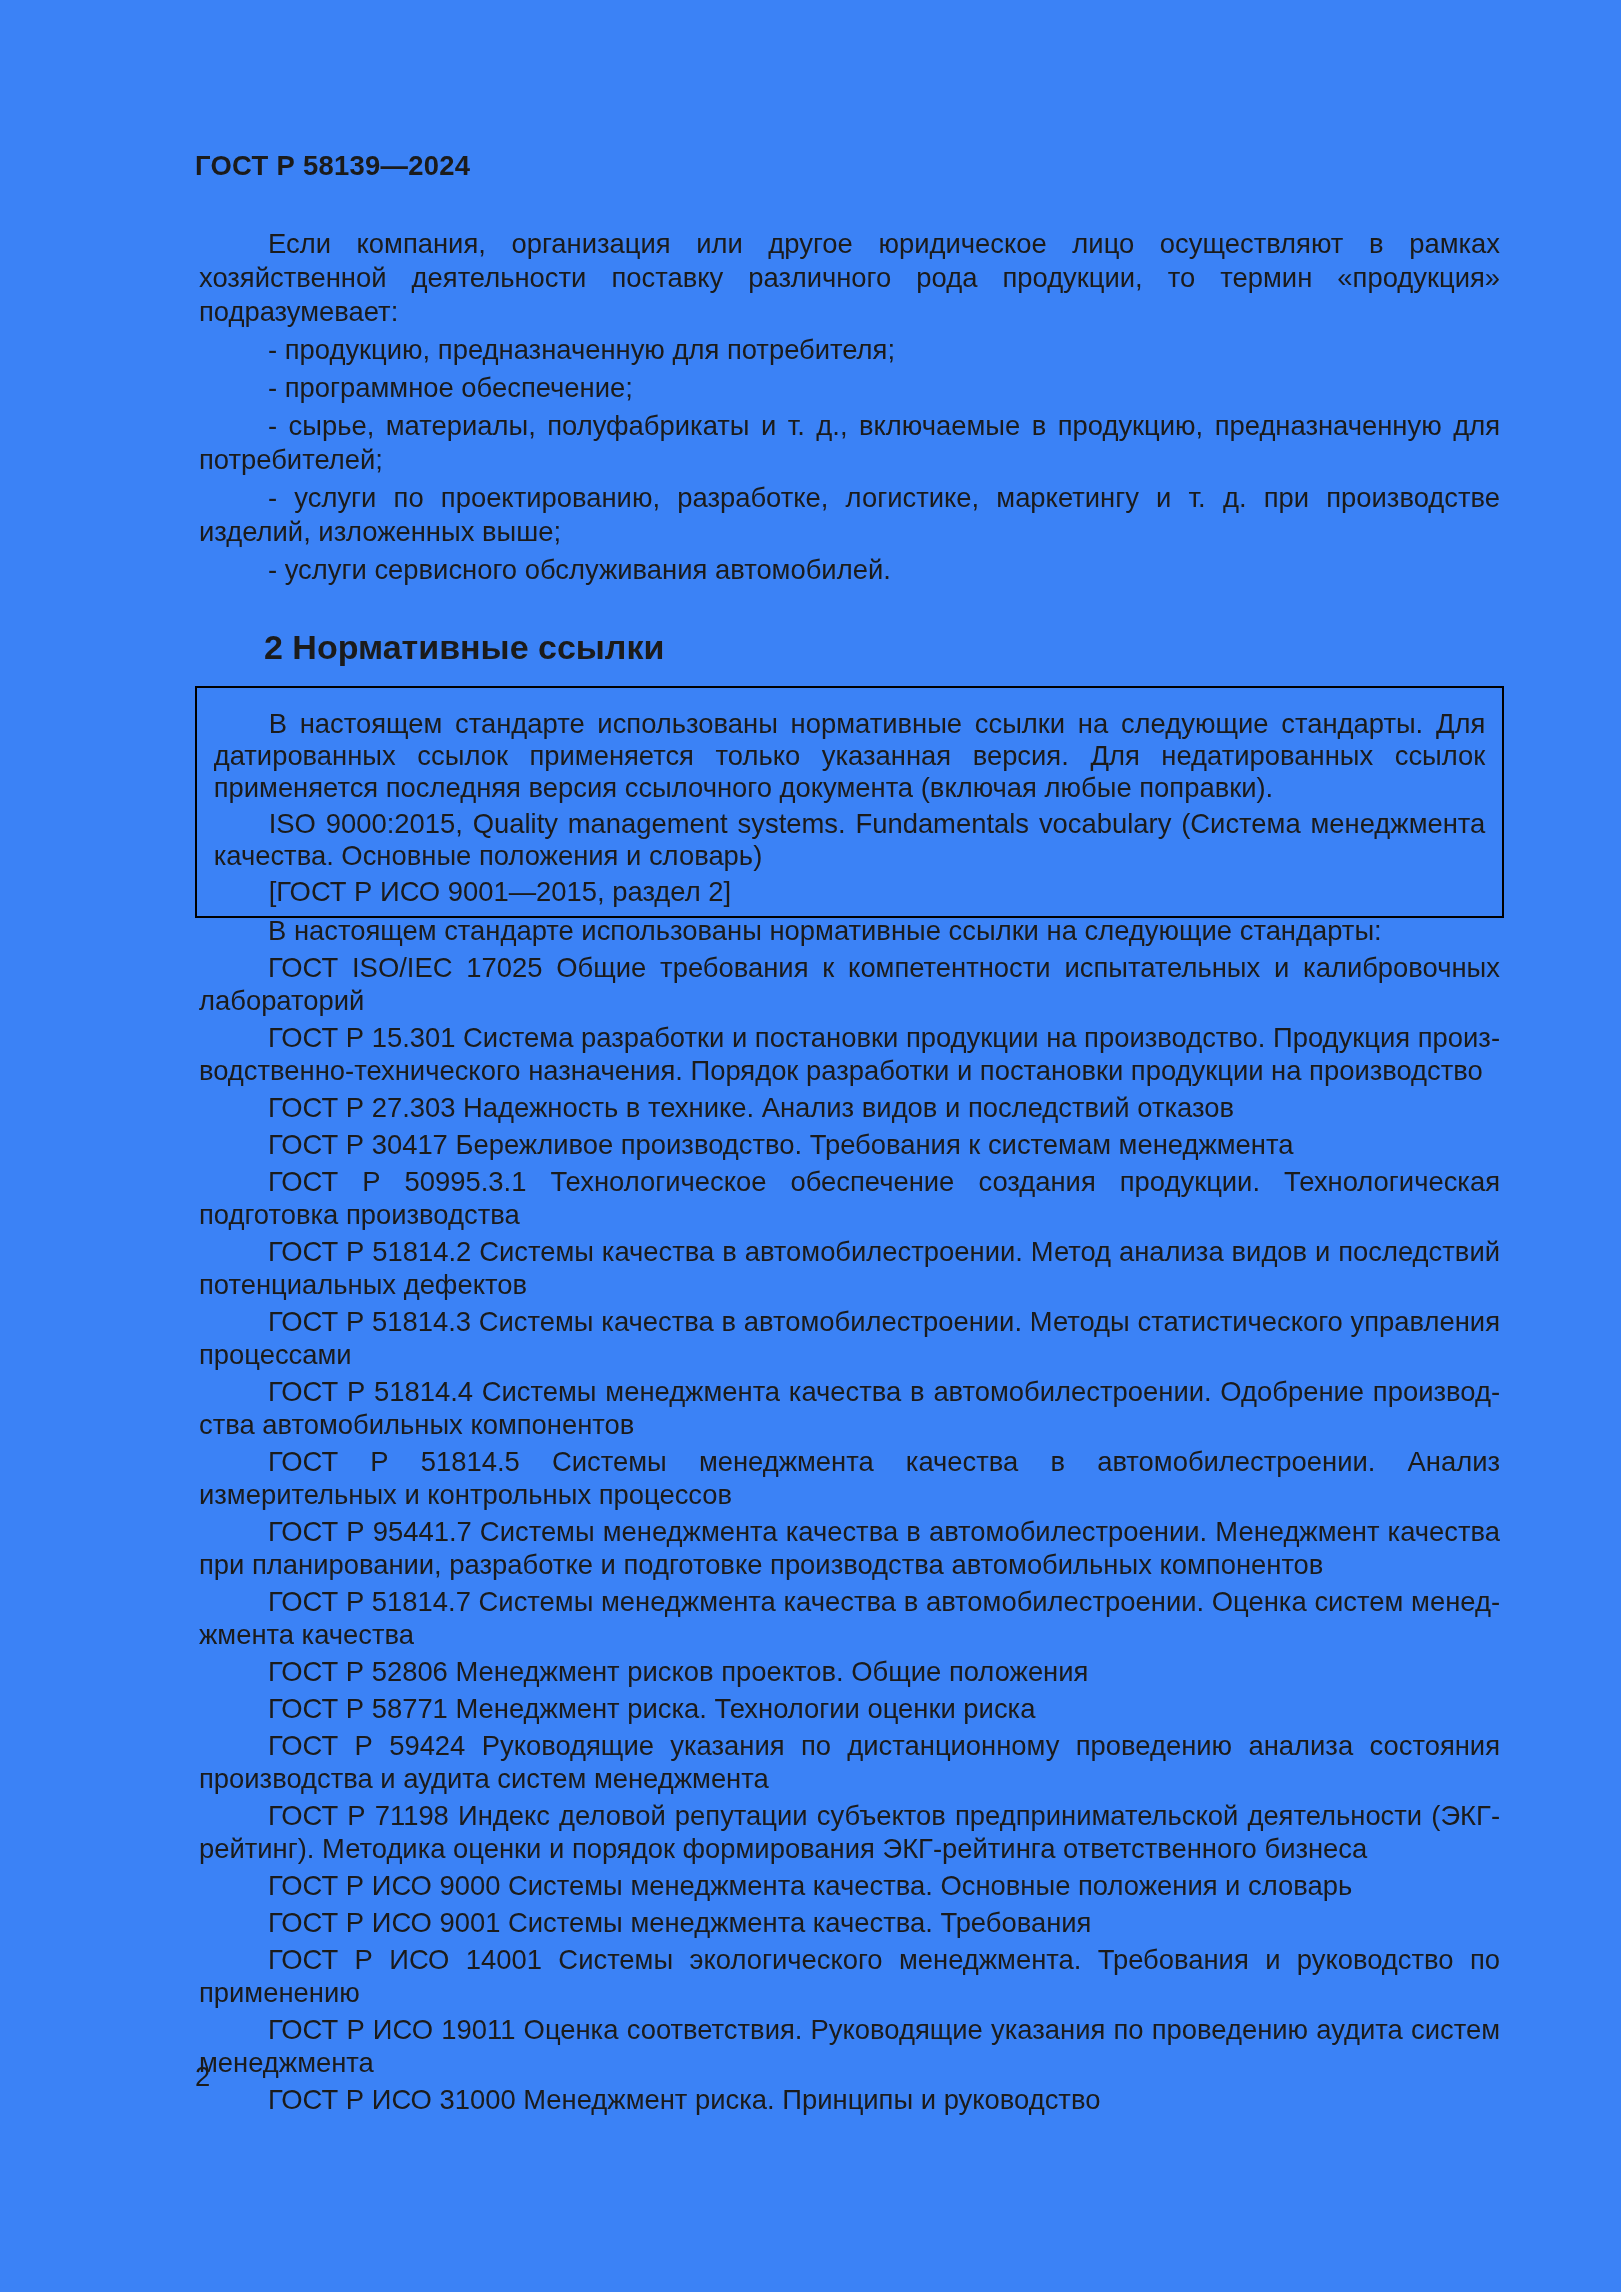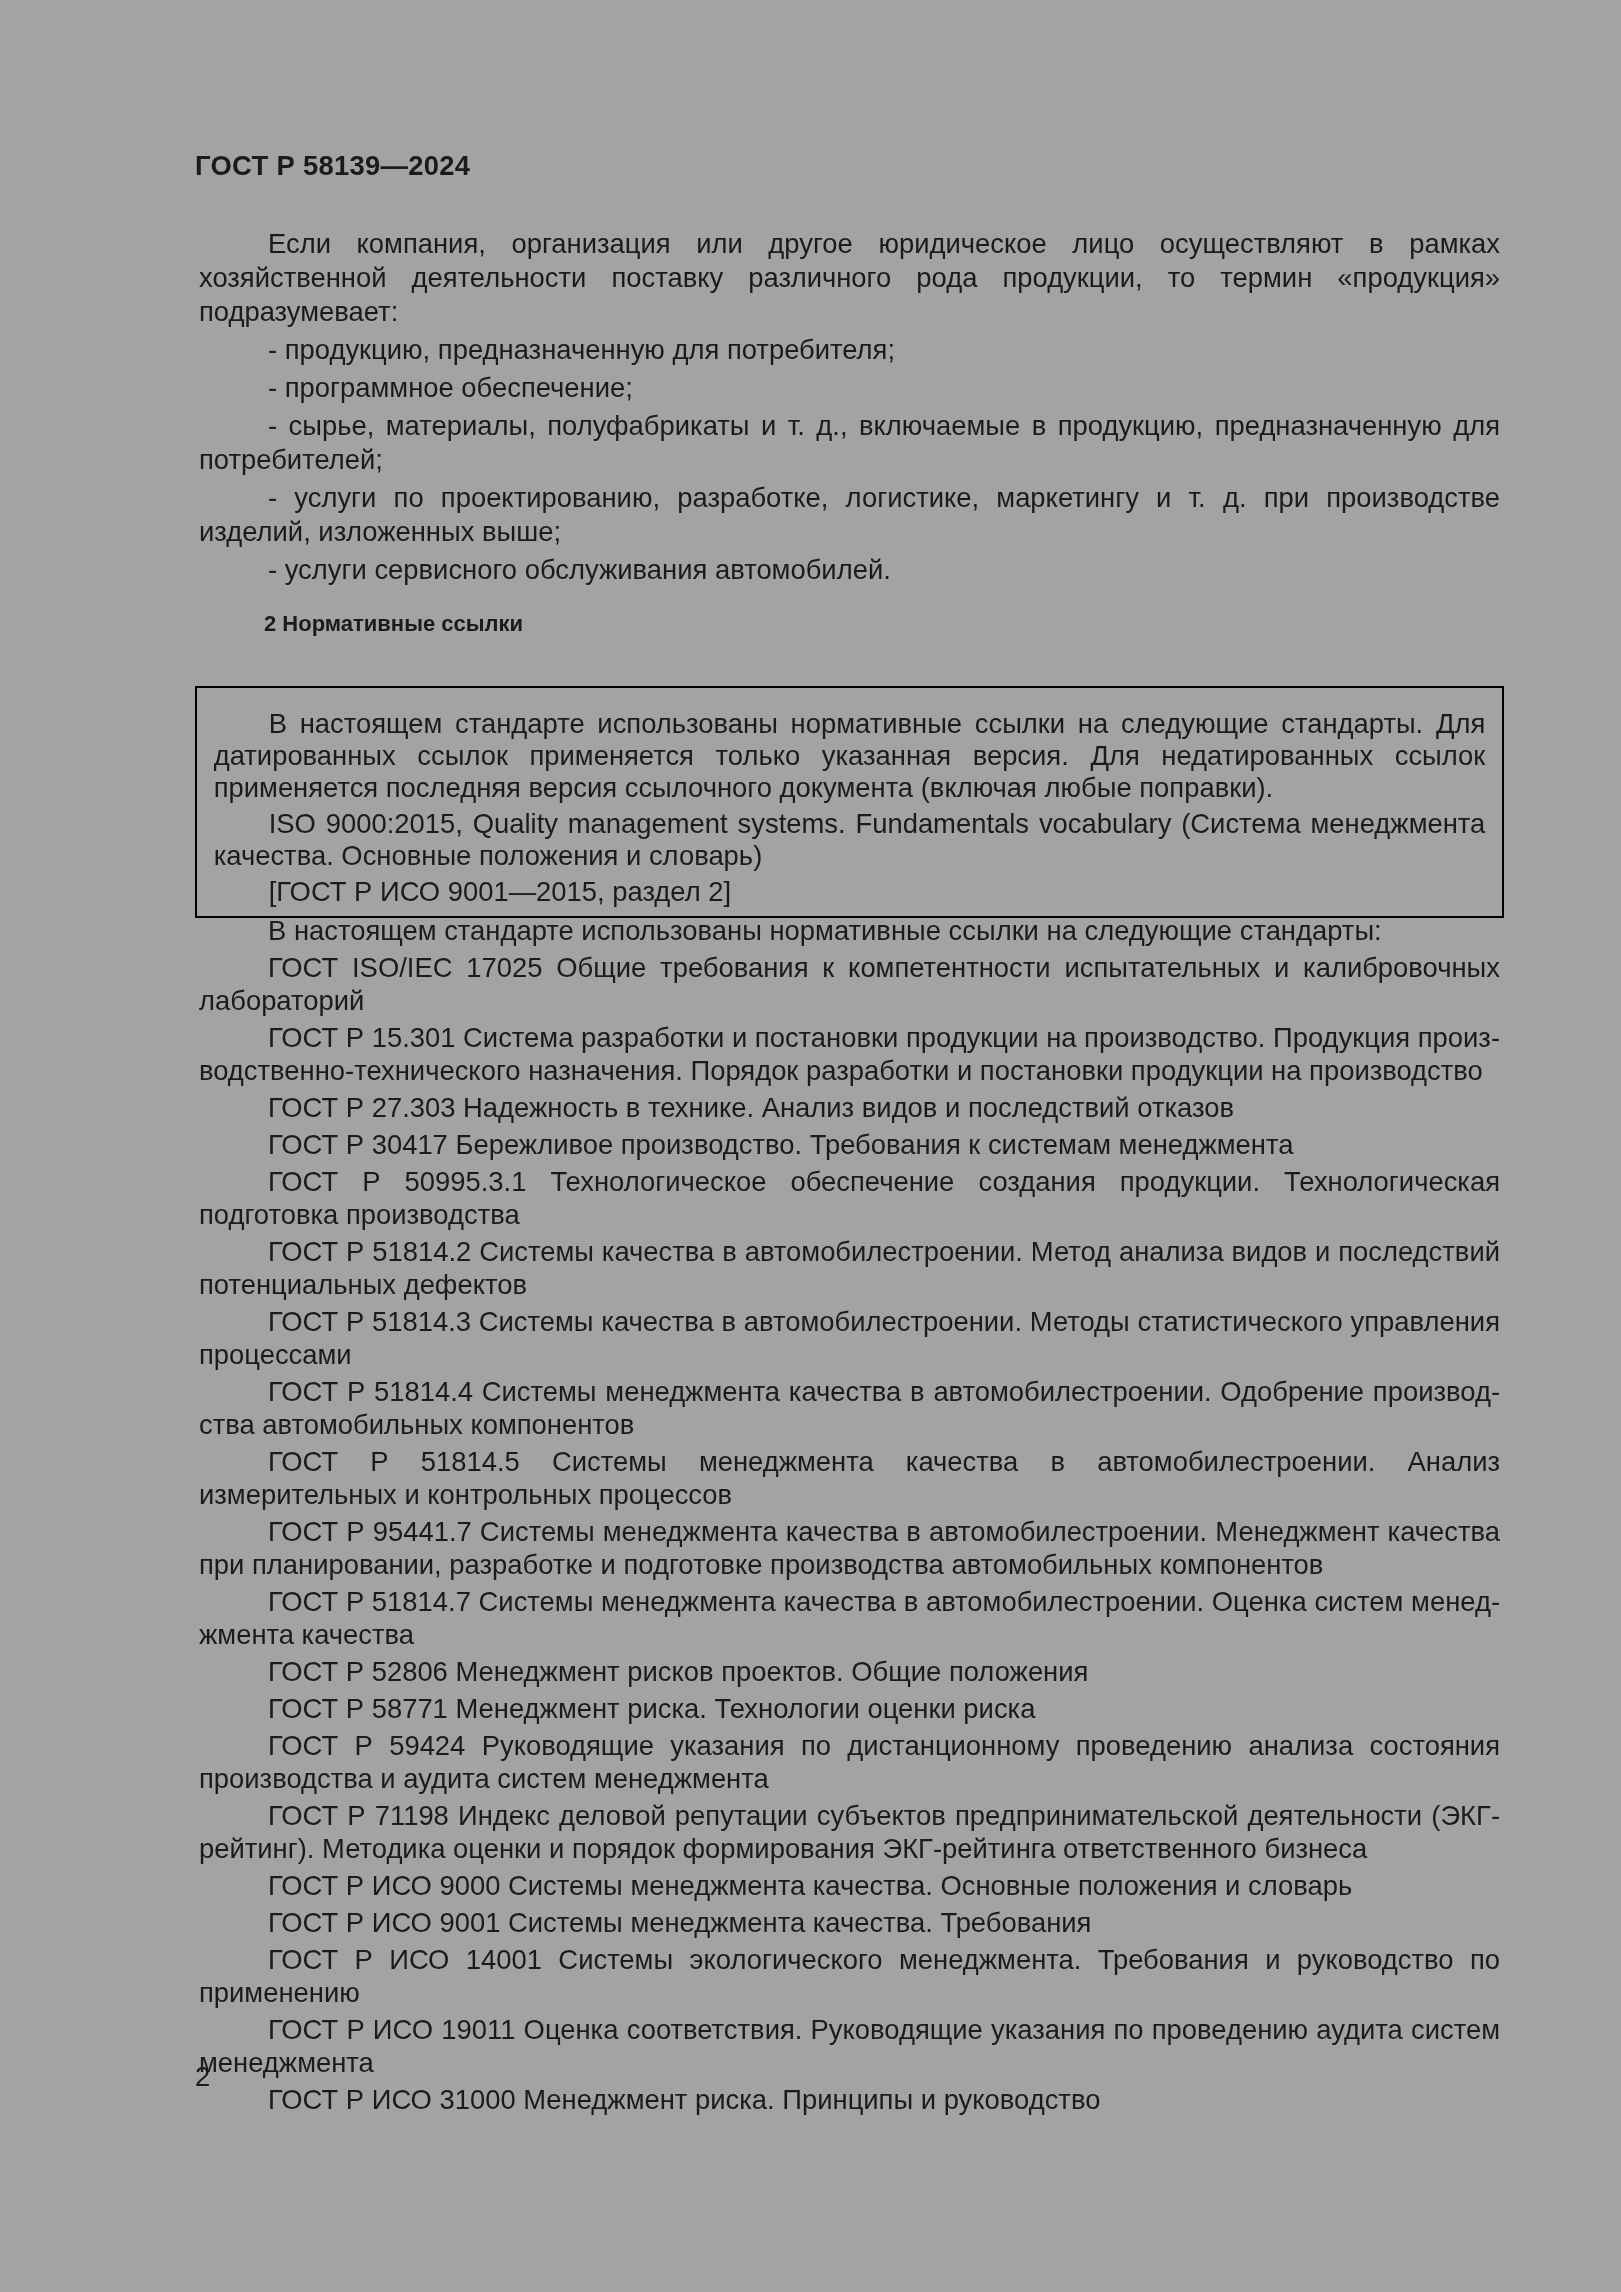--- a/index.html
+++ b/index.html
@@ -4,21 +4,21 @@
 <style>
   html, body {
     margin: 0;
     padding: 0;
     background: #ffffff;
   }
   .page {
     position: relative;
     width: 1621px;
     height: 2293px;
-    background: #a3a3a3;
+    background: #3b82f6;
     color: #1b1b1b;
     font-family: "Liberation Sans", sans-serif;
     font-size: 27.4px;
     overflow: hidden;
   }
   .abs {
     position: absolute;
     left: 195px;
     width: 1309px;
   }
@@ -32,23 +32,23 @@
   .intro-block {
     top: 223px;
     line-height: 34px;
   }
   .para {
     margin: 4px;
     text-align: justify;
     text-indent: 69px;
   }
   .section-heading {
-    top: 604px;
+    top: 628px;
     margin: 0;
-    font-size: 22px;
+    font-size: 34px;
     line-height: 39px;
     font-weight: bold;
     text-indent: 69px;
   }
   .note-box {
     top: 686px;
     box-sizing: border-box;
     border: 2.9px solid #000000;
     padding: 15.7px 12.7px 3.9px 12.7px;
     line-height: 32px;

